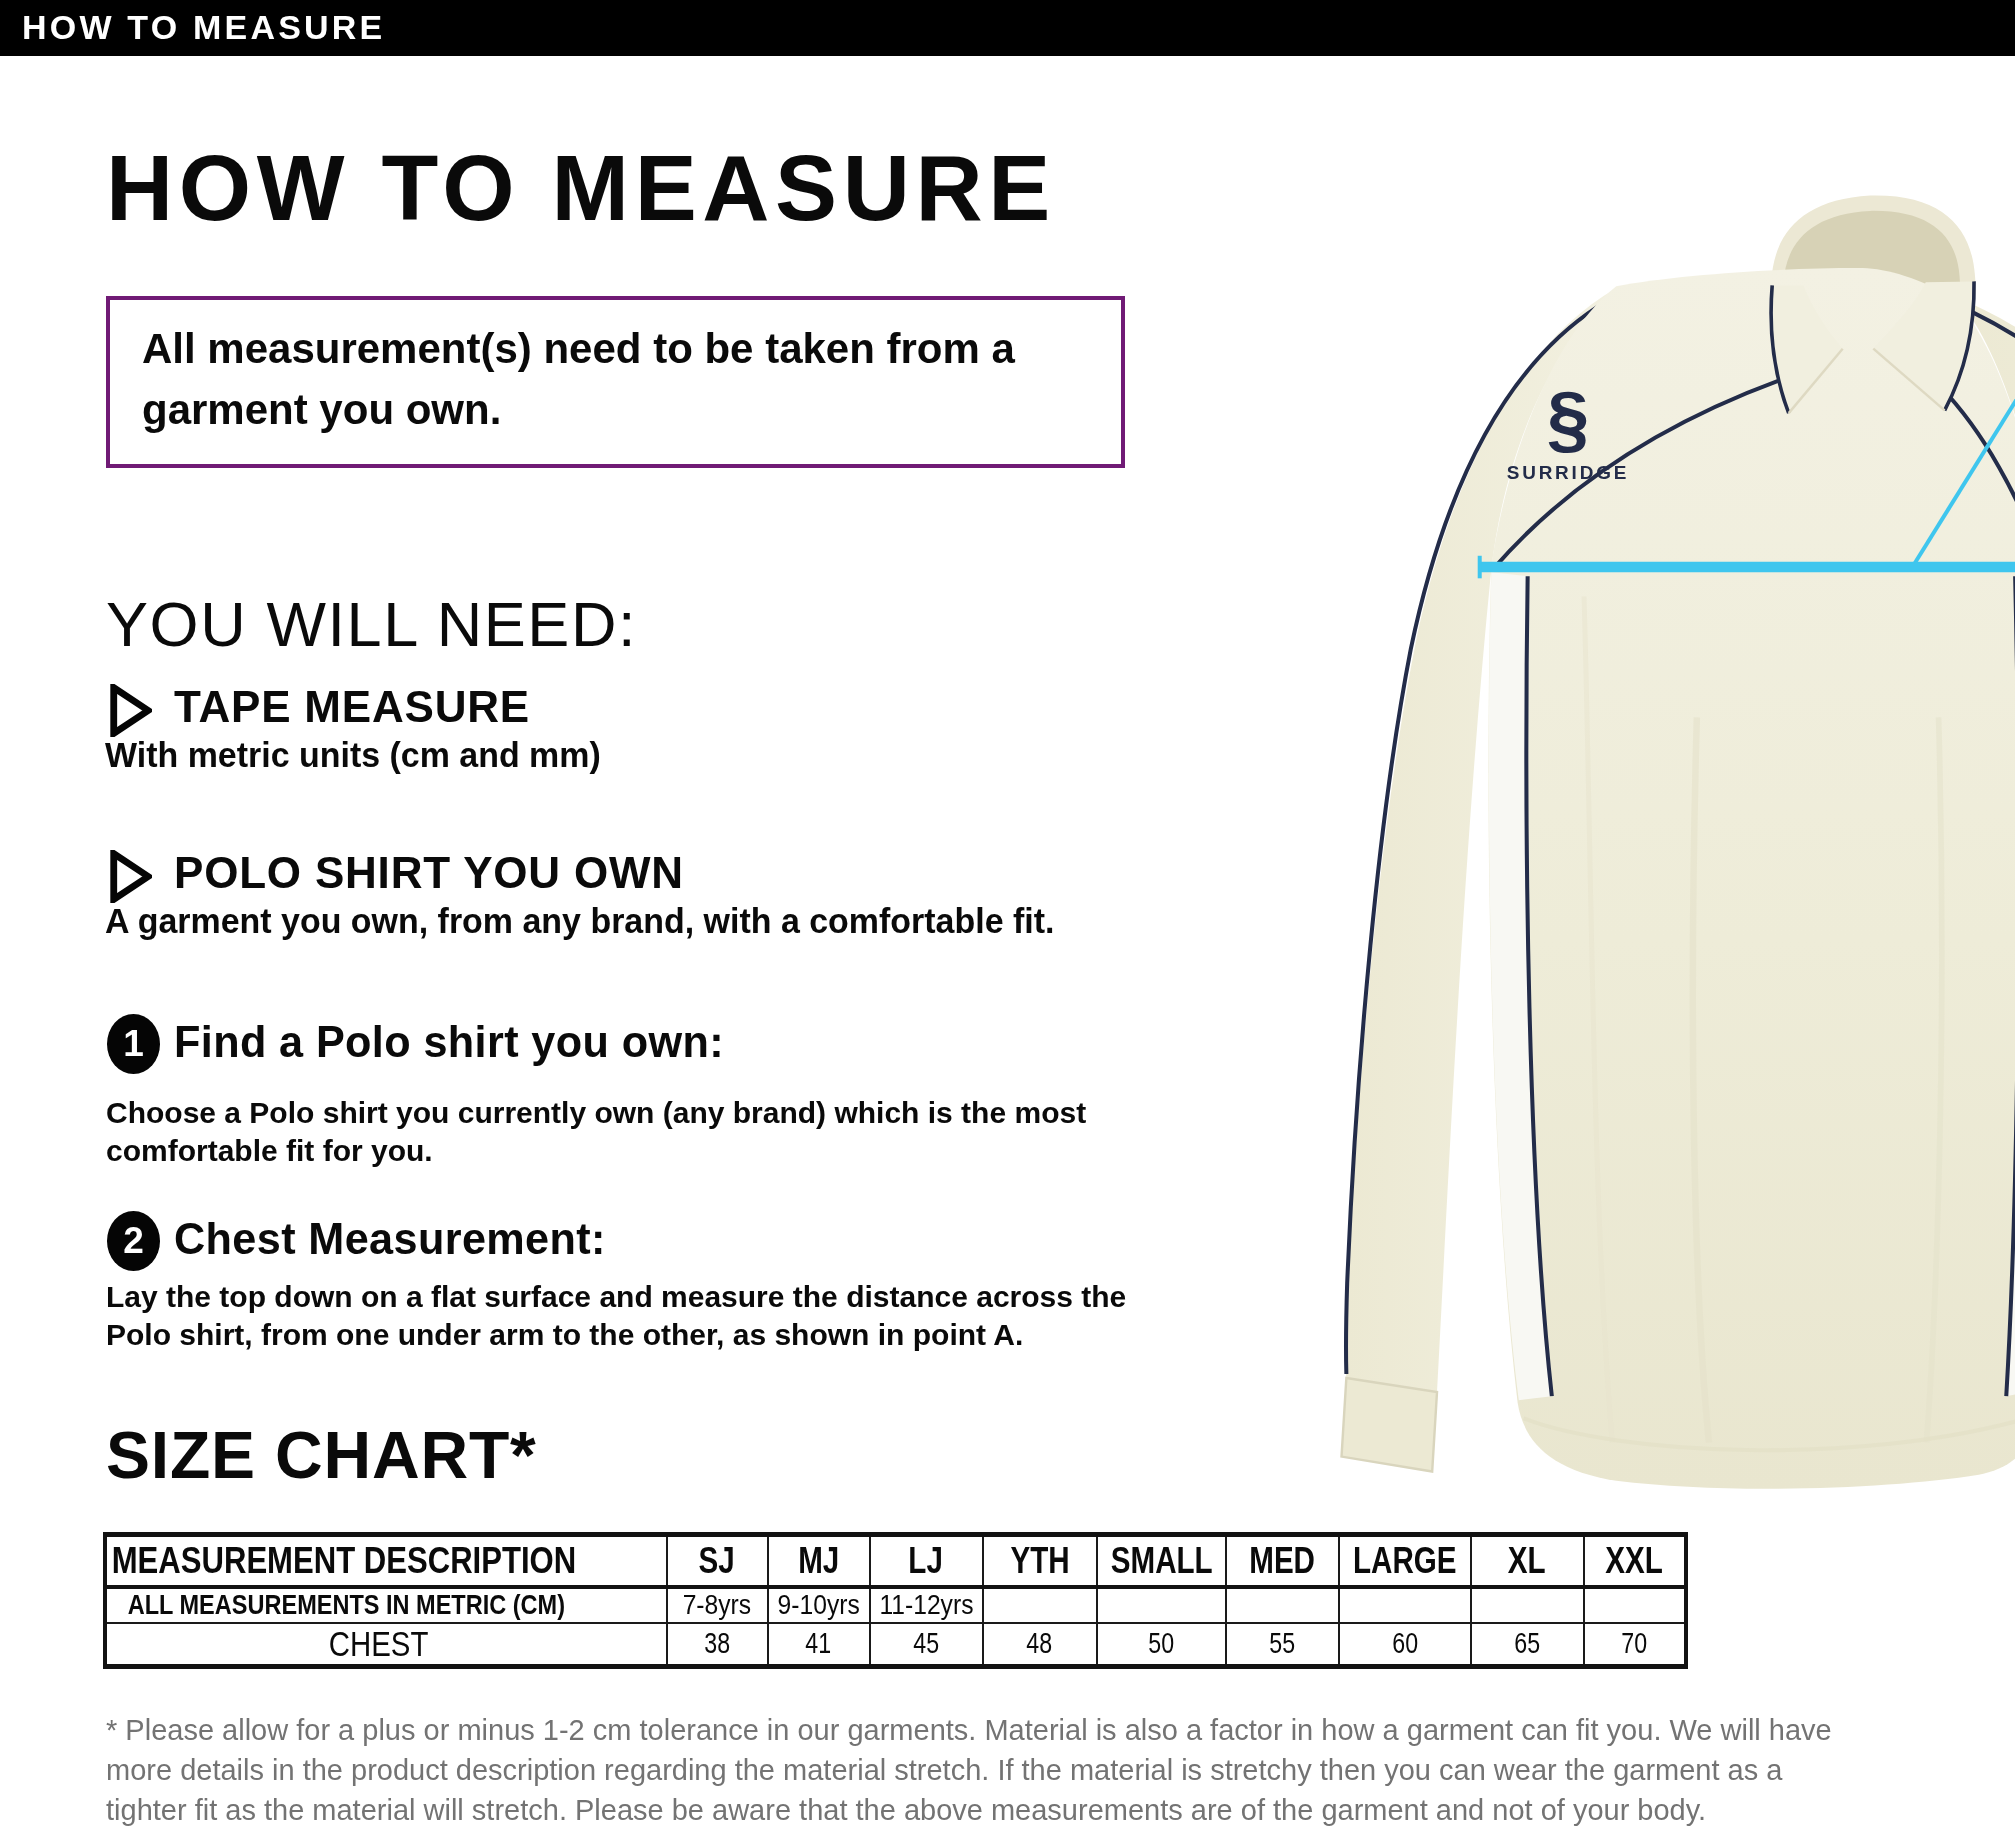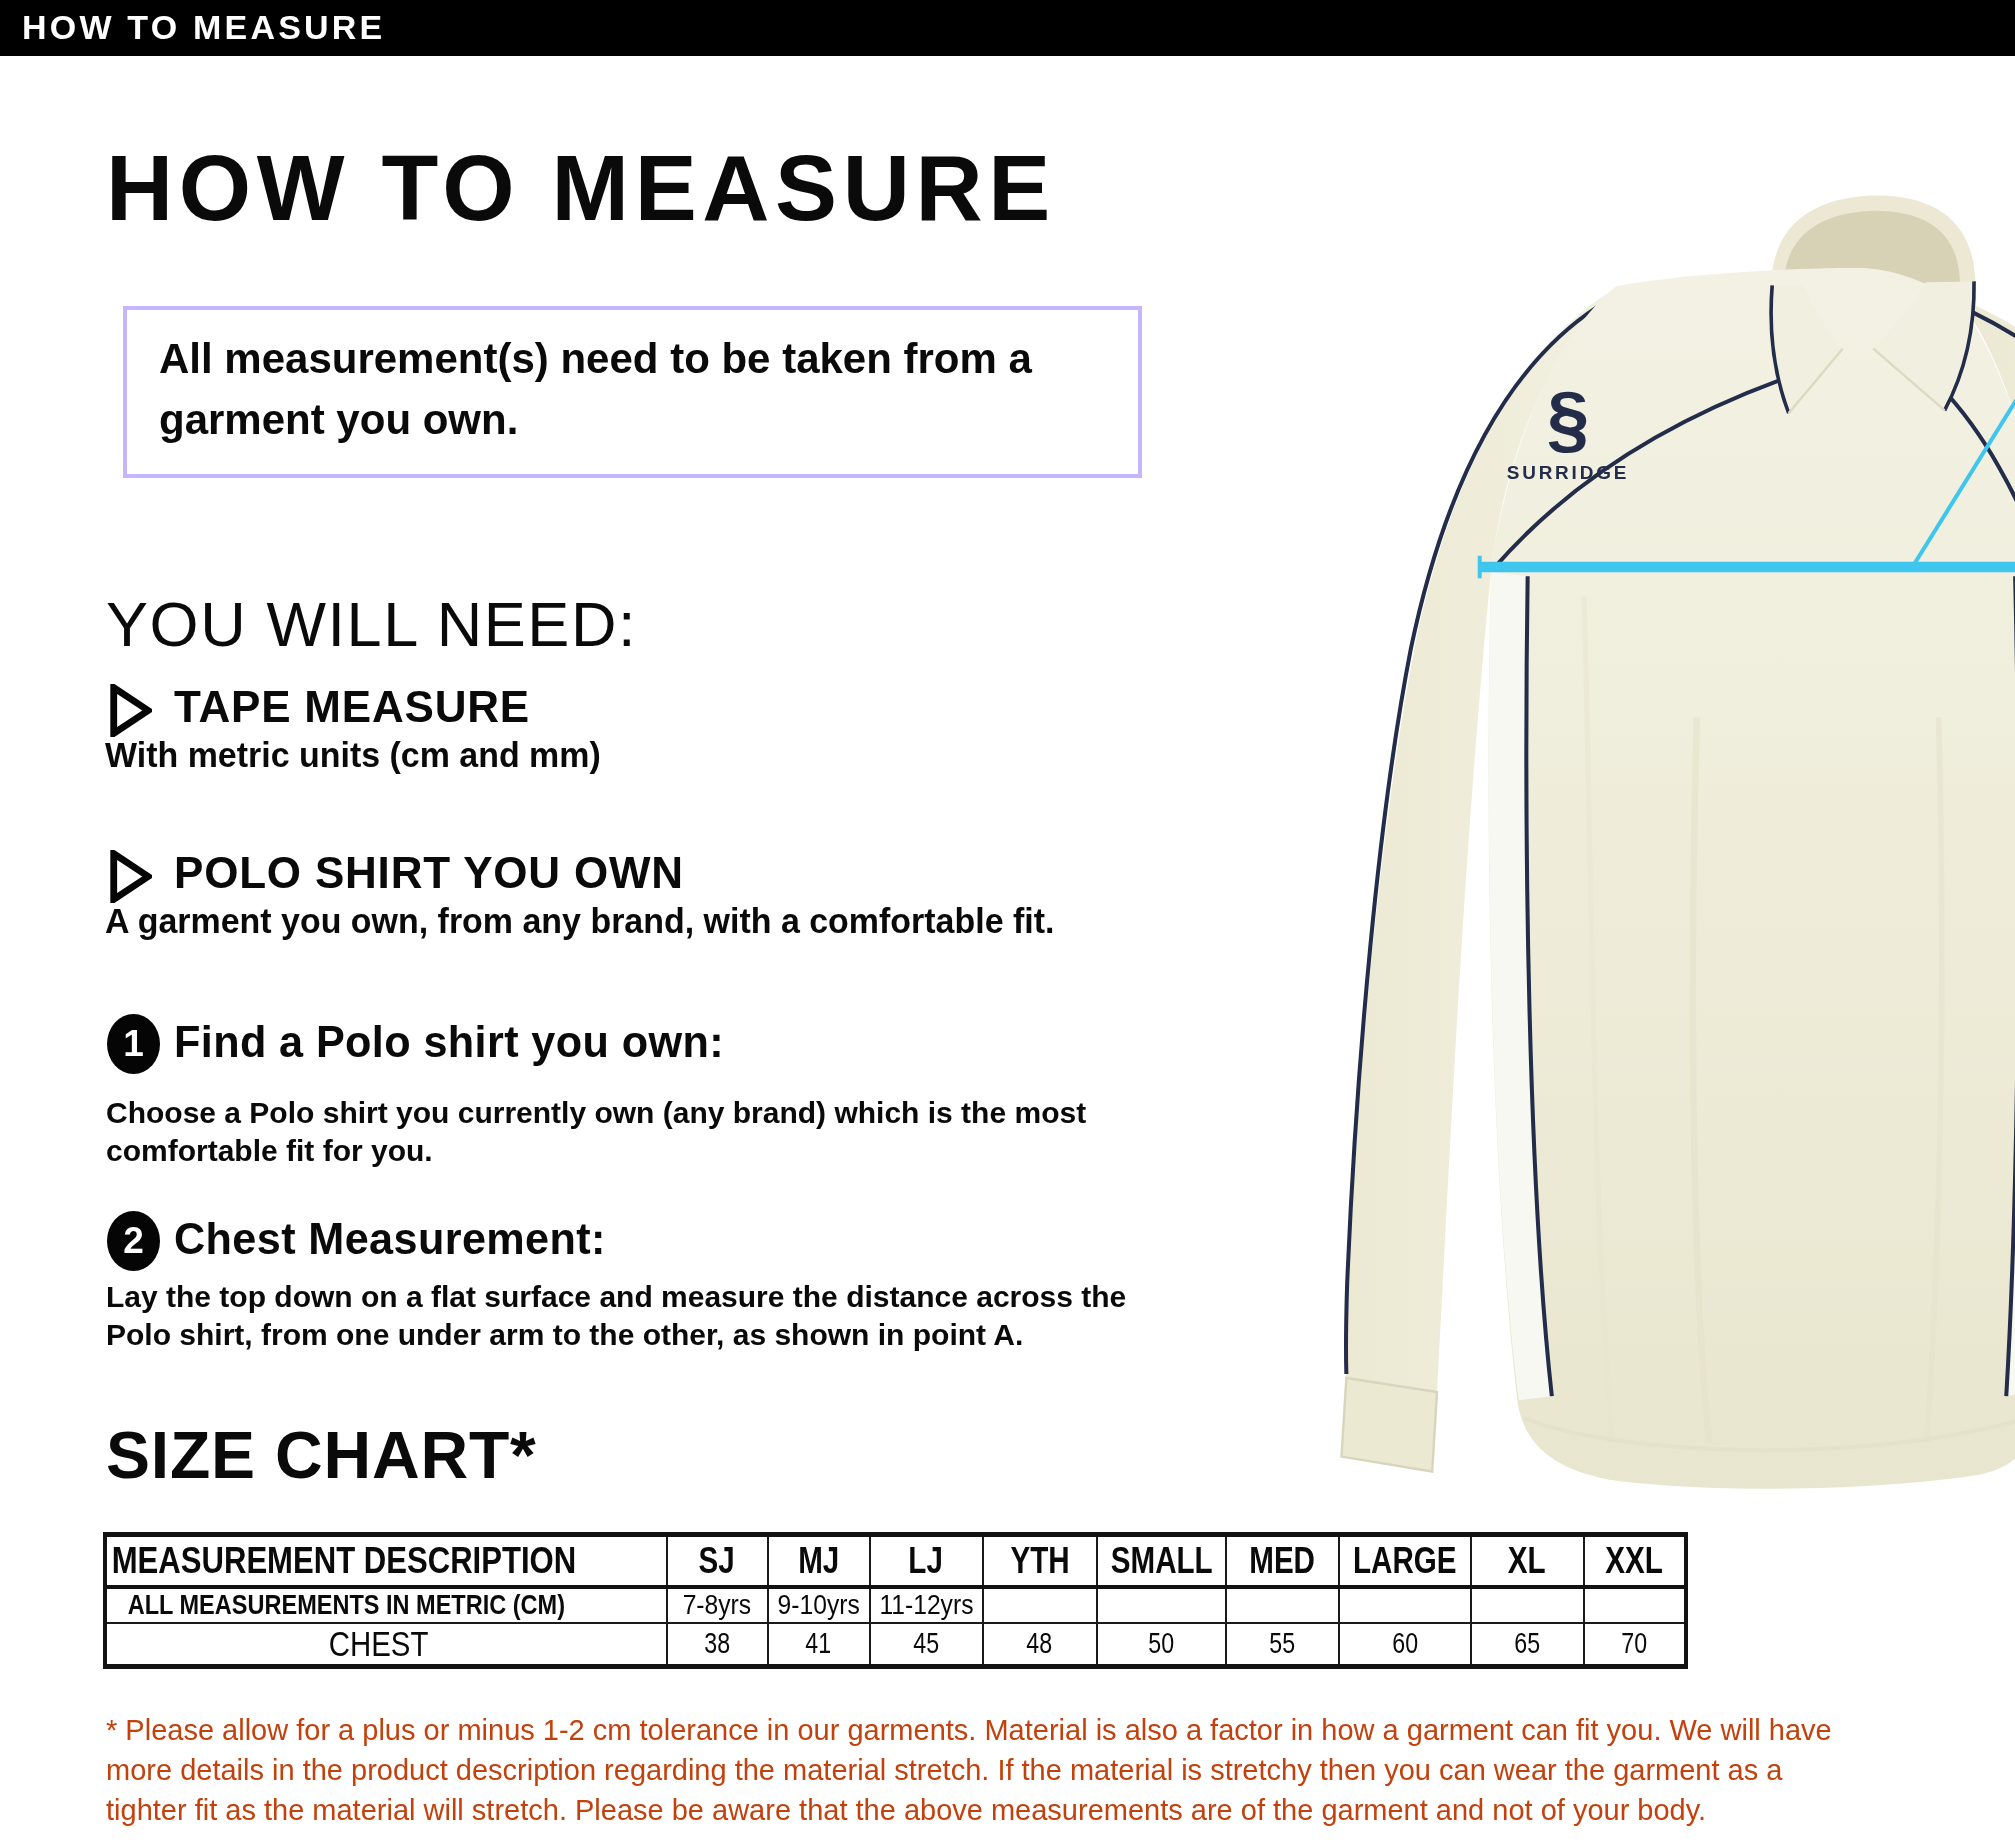--- a/index.html
+++ b/index.html
@@ -7,22 +7,22 @@
   #canvas{position:relative;width:2380px;height:1846px;background:#ffffff;overflow:hidden;}
 
   
   .topbar{position:absolute;left:0;top:0;width:2380px;height:56px;background:#000000;}
   .topbar-title{position:absolute;left:22px;top:8px;font-size:34px;font-weight:bold;
     letter-spacing:3.2px;color:#ffffff;white-space:nowrap;}
 
   
   .h1{position:absolute;left:106px;top:142px;font-size:93px;font-weight:bold;
     letter-spacing:5.6px;line-height:1;white-space:nowrap;}
-  .note-box{position:absolute;left:106px;top:306px;width:979px;height:129px;
-    border:4px solid #c4b5fd;padding:17.7px 0 17.7px 32px;margin-left:17px;}
+  .note-box{position:absolute;left:106px;top:296px;width:979px;height:129px;
+    border:4px solid #701a75;padding:17.7px 0 17.7px 32px;}
   .note-box .note-text{font-size:42px;font-weight:bold;line-height:61px;width:907px;
     letter-spacing:0px;}
   .h2{position:absolute;left:106px;top:545px;font-size:63px;font-weight:normal;
     letter-spacing:1.6px;line-height:1;white-space:nowrap;margin-top:48px;}
 
   .need-item-icon{position:absolute;width:42px;height:53px;}
   .need-title{position:absolute;font-size:44px;font-weight:bold;letter-spacing:0.8px;line-height:1;white-space:nowrap;}
   .need-desc{position:absolute;font-size:35px;font-weight:bold;letter-spacing:0px;line-height:1;white-space:nowrap;transform:scaleX(.97);transform-origin:left;}
 
   .step-badge{position:absolute;left:107px;width:53px;height:60px;background:#050505;
@@ -48,21 +48,21 @@
   td.lbl,th.lbl{text-align:left;}
   .cx{display:inline-block;transform:scaleX(.8);transform-origin:center;}
   .cl{display:inline-block;transform:scaleX(.84);transform-origin:left;padding-left:5.6px;}
   tr.r1 td,tr.r2 td{text-align:center;font-size:28px;font-weight:normal;}
   tr.r1 td.lbl{font-size:28px;font-weight:bold;}
   tr.r2 td.lbl{font-size:35px;font-weight:normal;}
   tr.r1 td .cx{transform:scaleX(.88);}
   tr.r2 td{font-size:29px;}
 
   .footnote{position:absolute;left:106px;top:1710px;width:1838px;font-size:29px;font-weight:normal;
-    line-height:40px;letter-spacing:0px;color:#c2410c;}
+    line-height:40px;letter-spacing:0px;color:#737373;}
   .footnote div{white-space:nowrap;}
 
   
   .shirt-wrap{position:absolute;left:1334px;top:113px;width:1046px;height:1402px;}
   svg{font-family:"Liberation Sans","DejaVu Sans",sans-serif;}
 </style>
 </head>
 <body>
 
 <div id="canvas">

